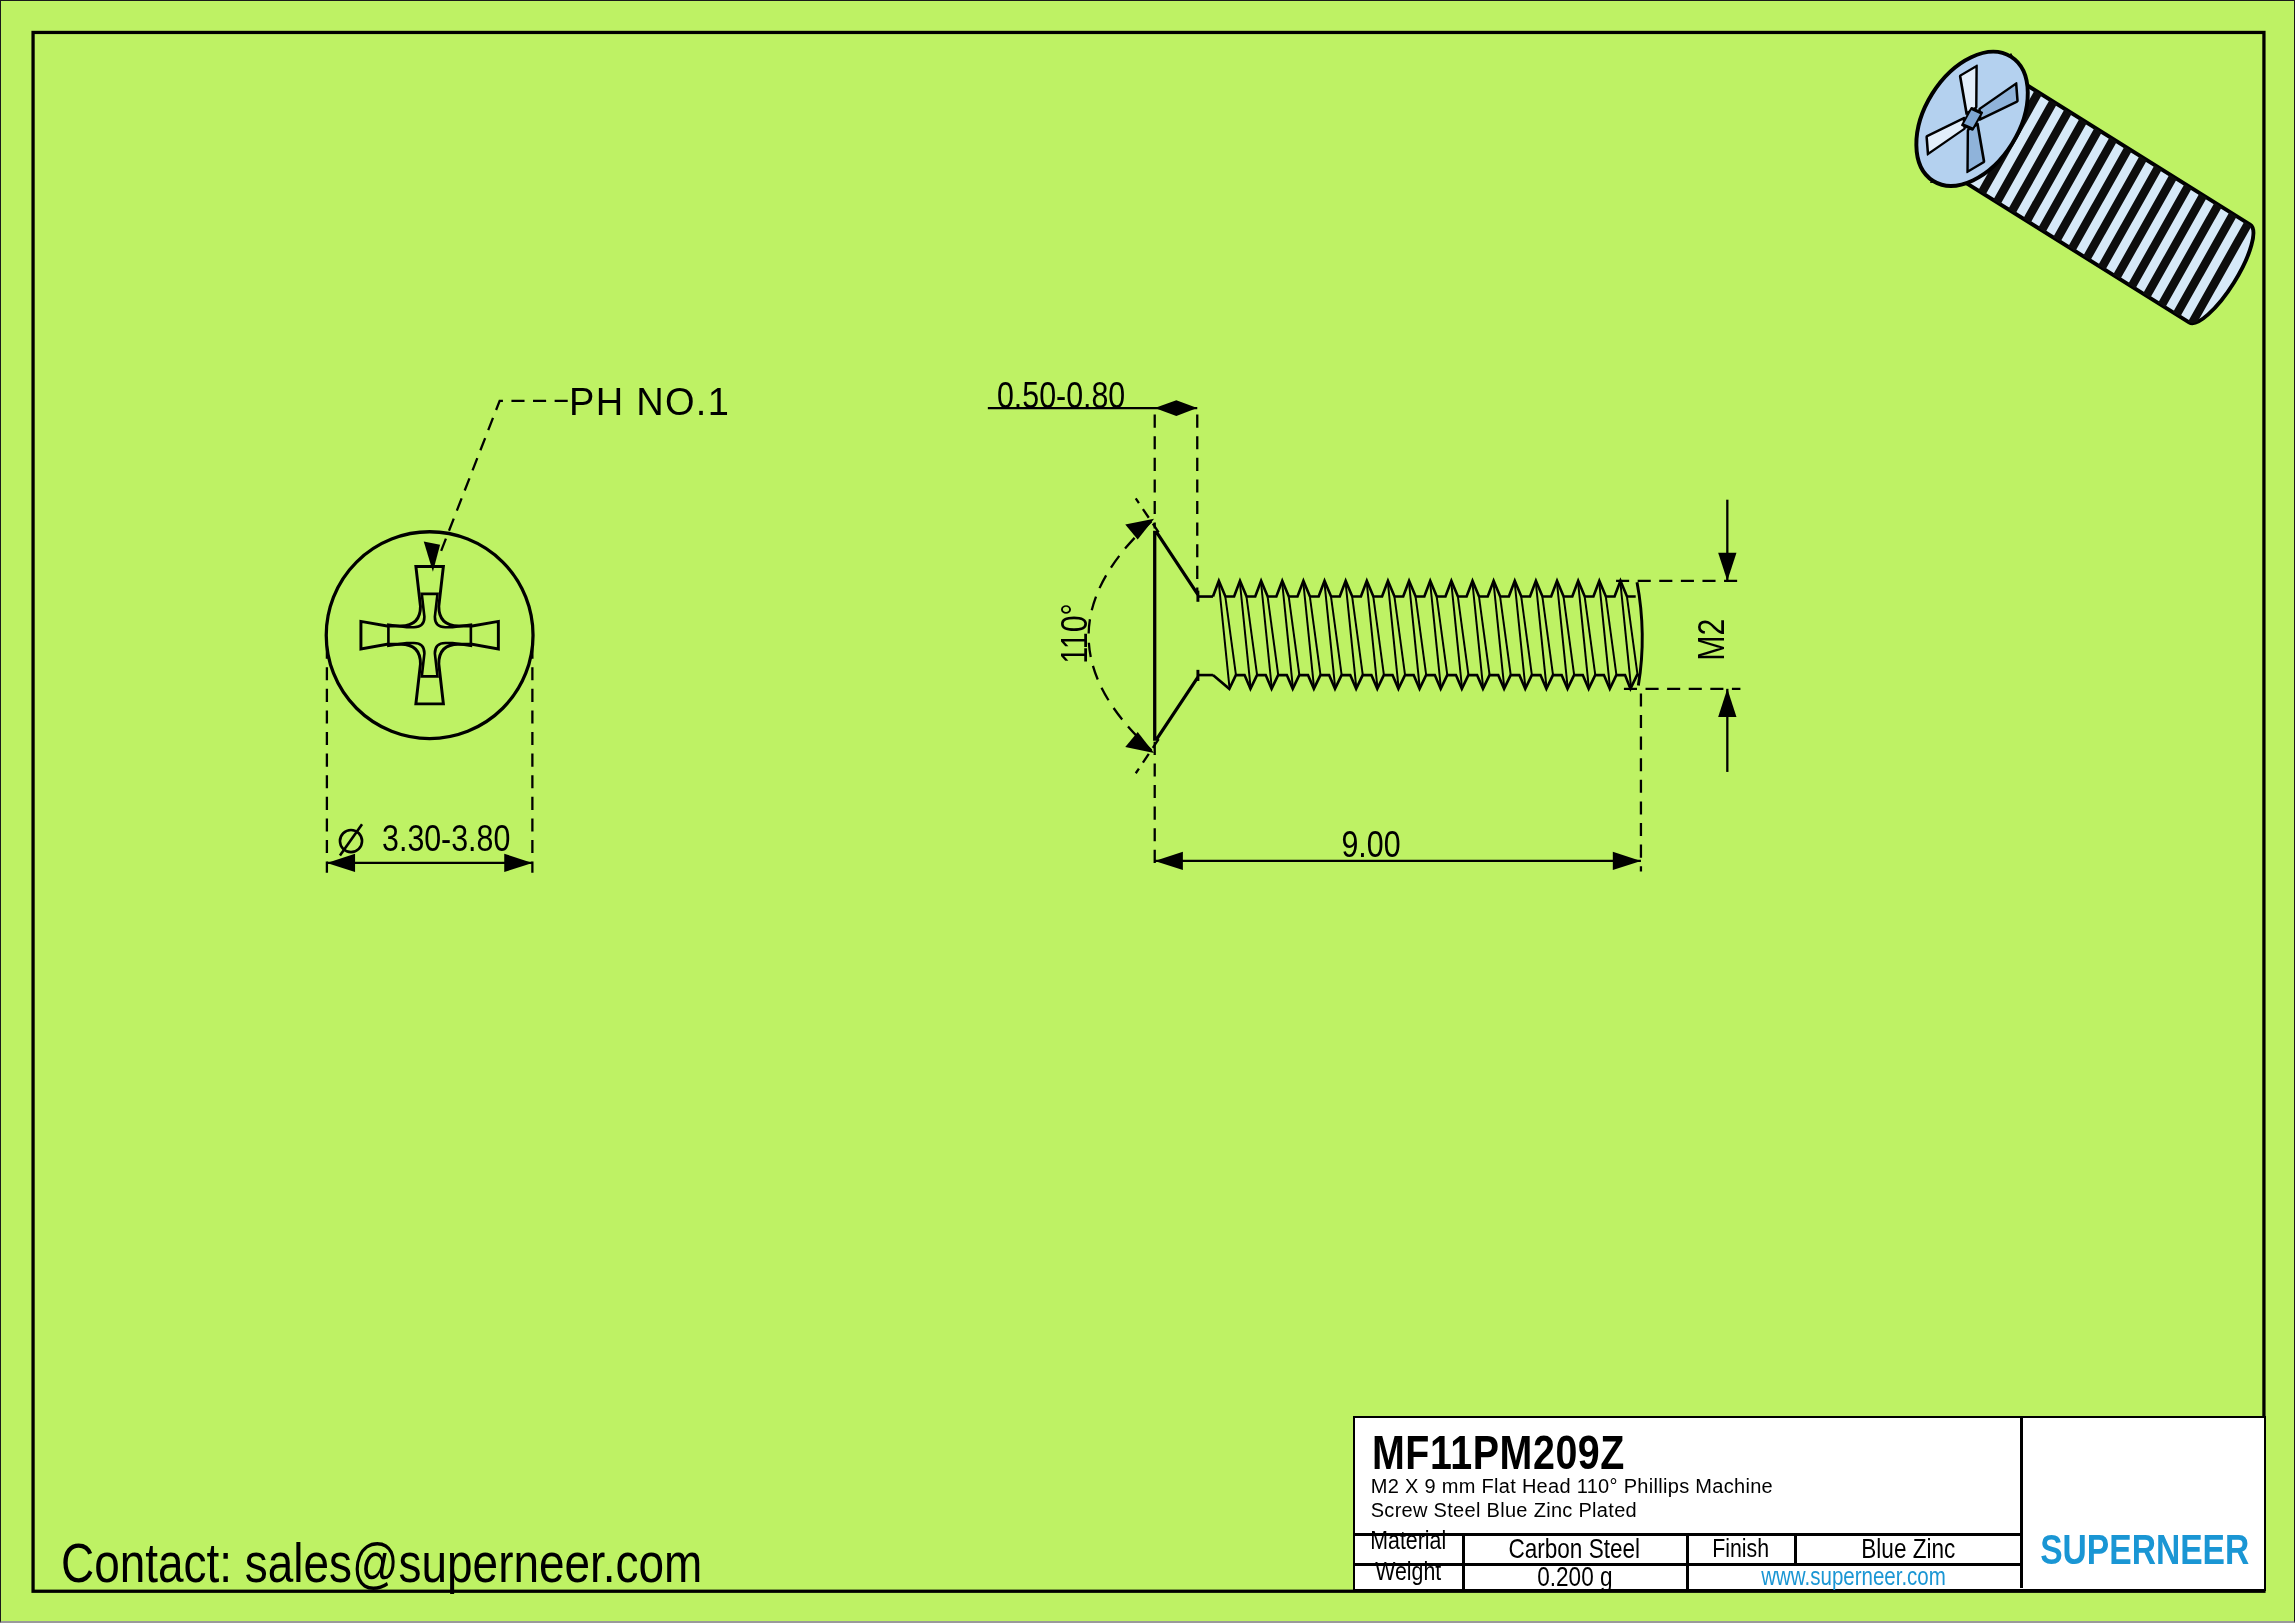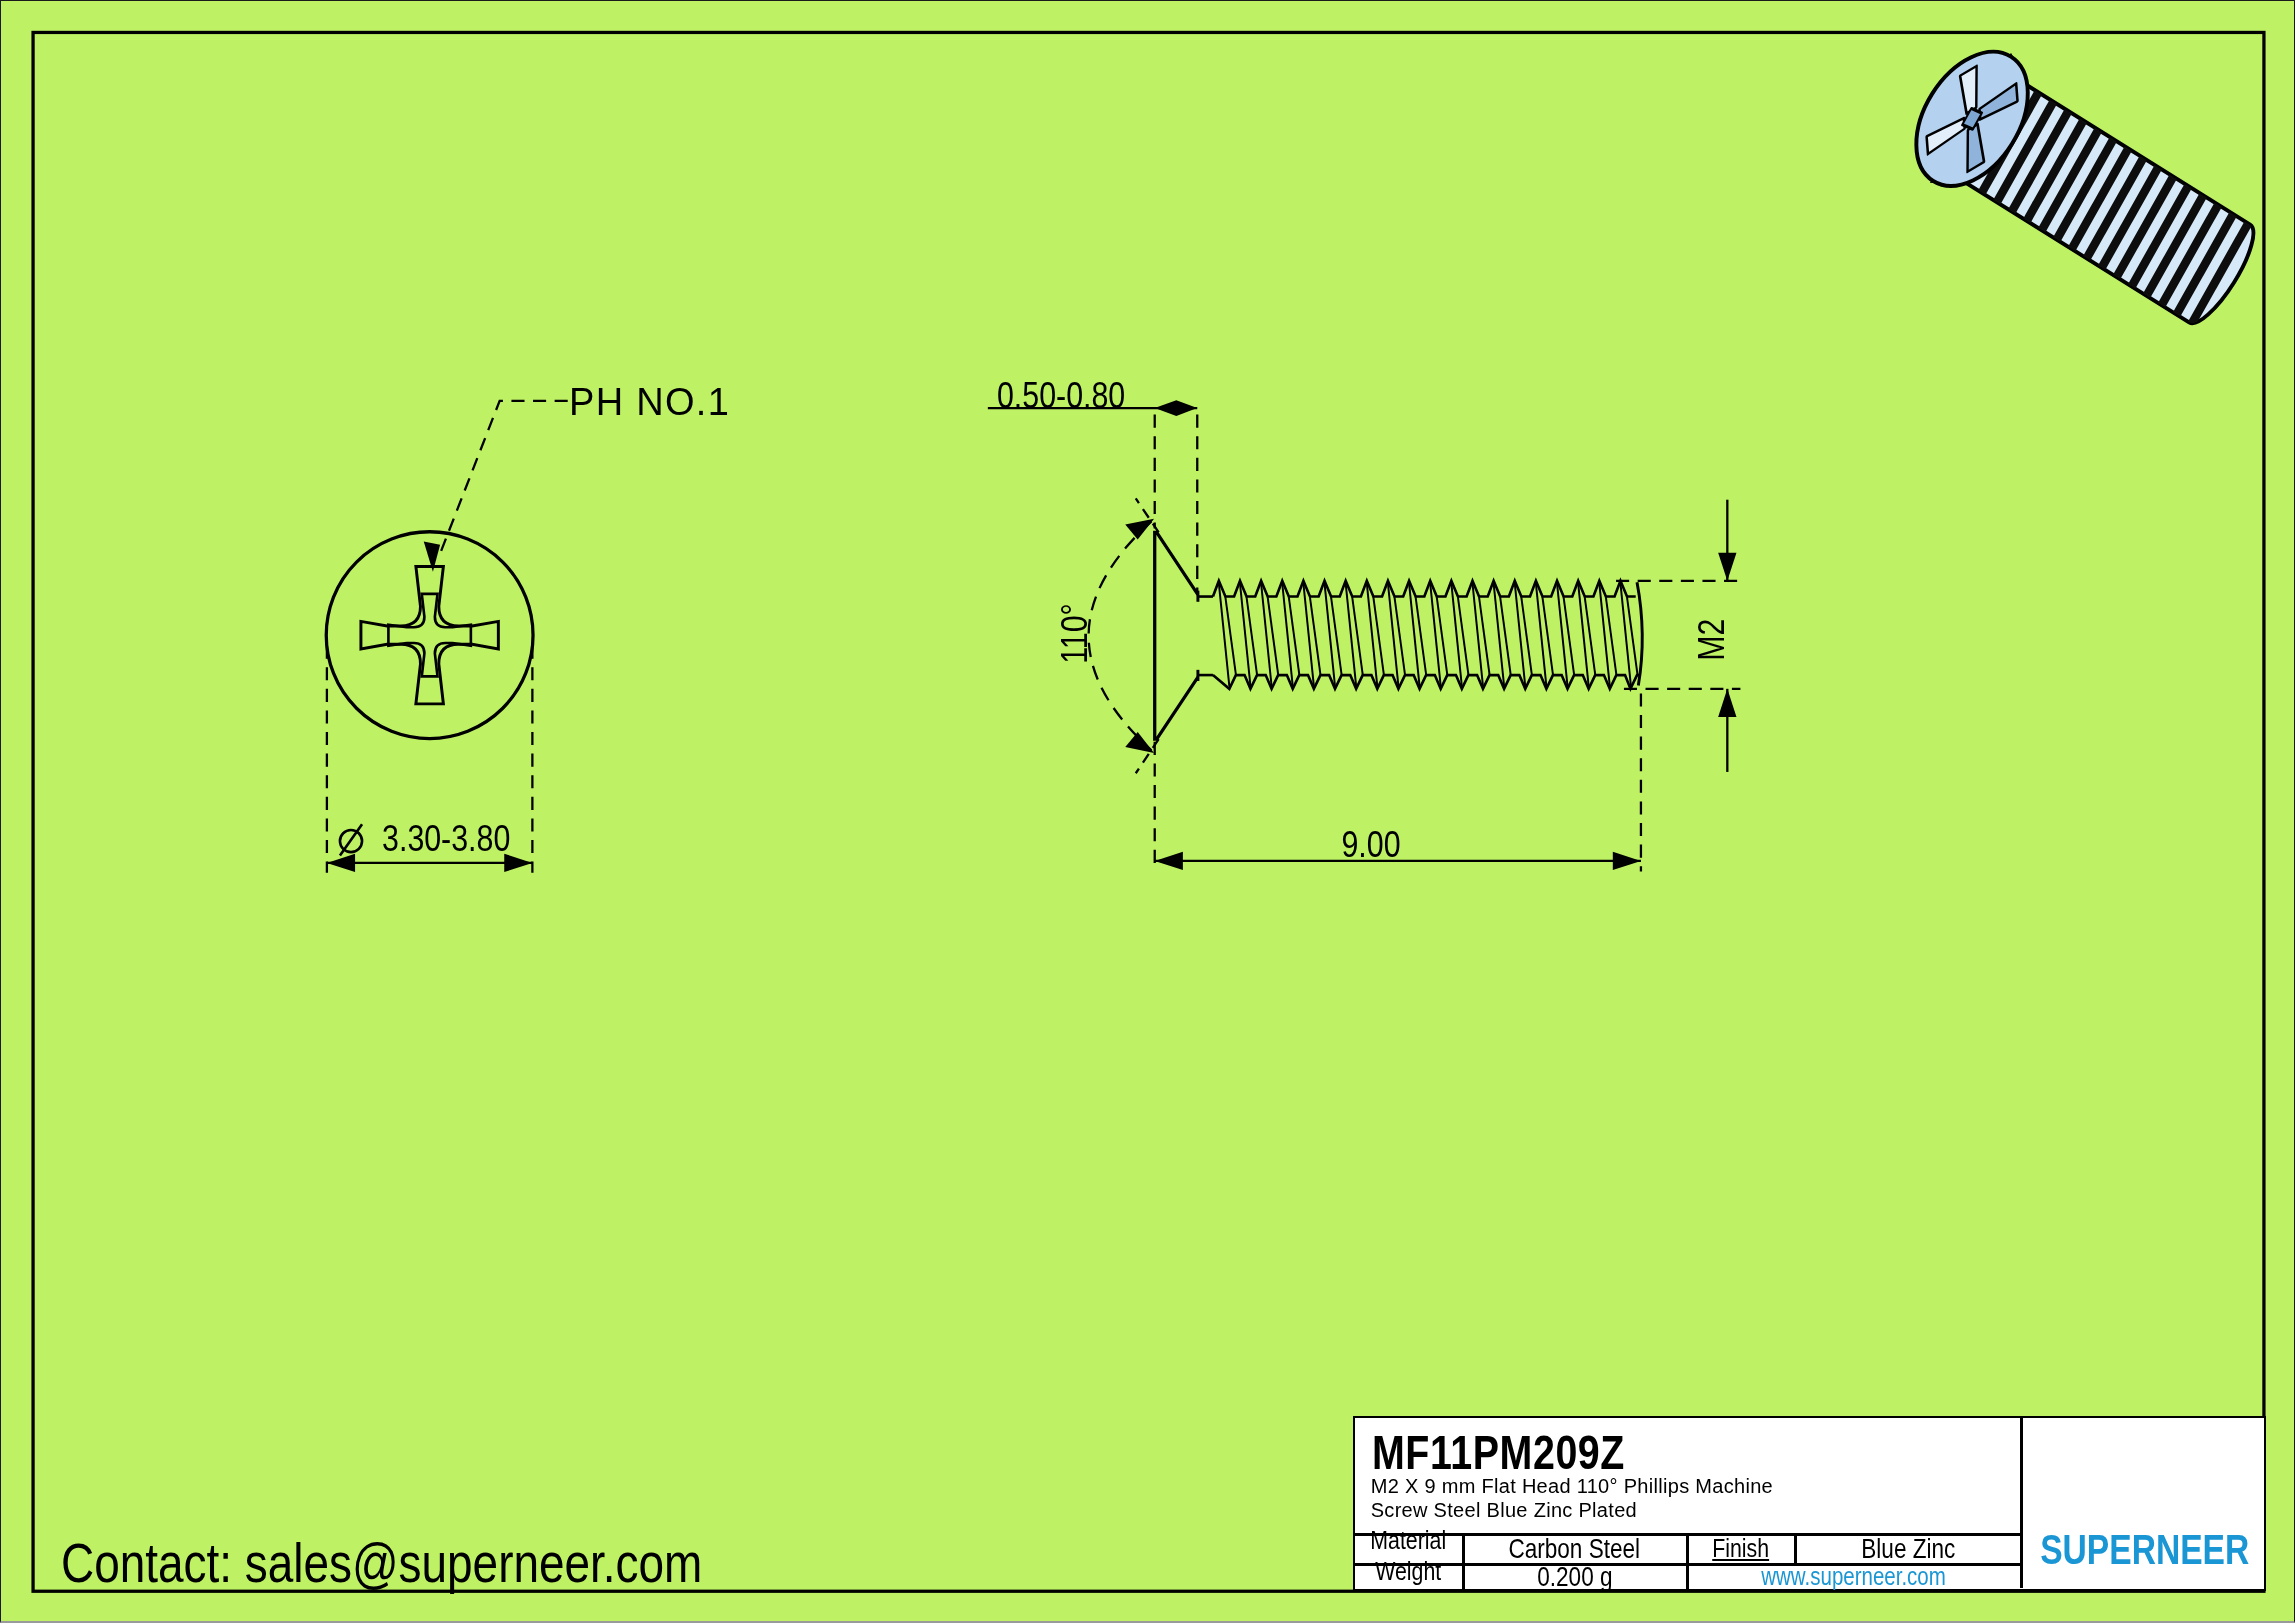--- a/index.html
+++ b/index.html
@@ -235,21 +235,21 @@
     <div class="lbl desc" style="left:15.7px;top:82px;">
       <span>Screw Steel Blue Zinc Plated</span>
     </div>
 
     <div class="cell" style="left:0;top:109px;width:107px;height:27.5px;">
       <span class="cxc">Material</span>
     </div>
     <div class="cell" style="left:109px;top:117px;width:221px;height:27.5px;font-size:27.5px;">
       <span class="cxc">Carbon Steel</span>
     </div>
-    <div class="cell" style="left:333px;top:117px;width:106px;height:27.5px;text-decoration:underline;">
+    <div class="cell" style="left:333px;top:117px;width:106px;height:27.5px;">
       <span class="cxc">Finish</span>
     </div>
     <div class="cell" style="left:442px;top:117px;width:223px;height:27.5px;font-size:27.5px;">
       <span class="cxc">Blue Zinc</span>
     </div>
     <div class="cell" style="left:0;top:142px;width:107px;height:23px;">
       <span class="cxc">Weight</span>
     </div>
     <div class="cell" style="left:109px;top:147px;width:221px;height:23px;font-size:27.5px;">
       <span class="cxc">0.200 g</span>

